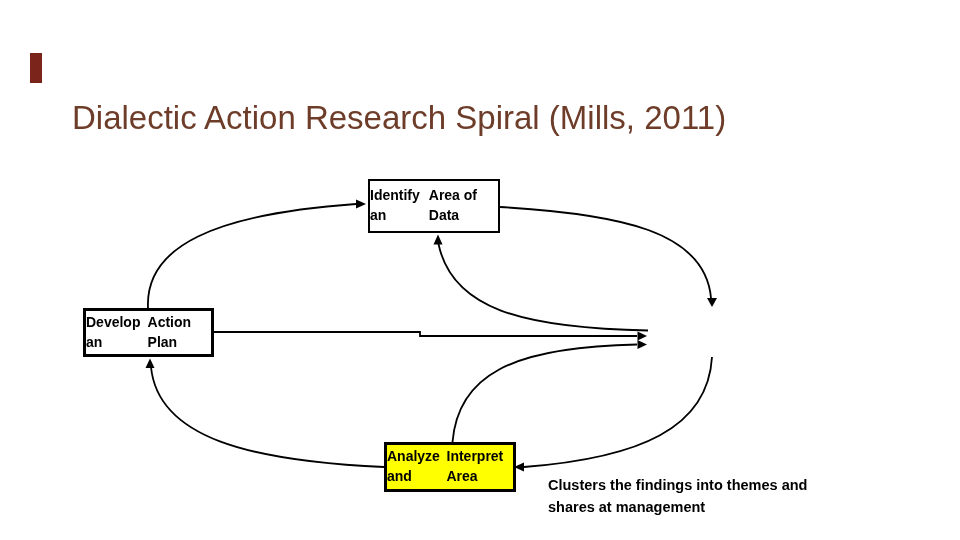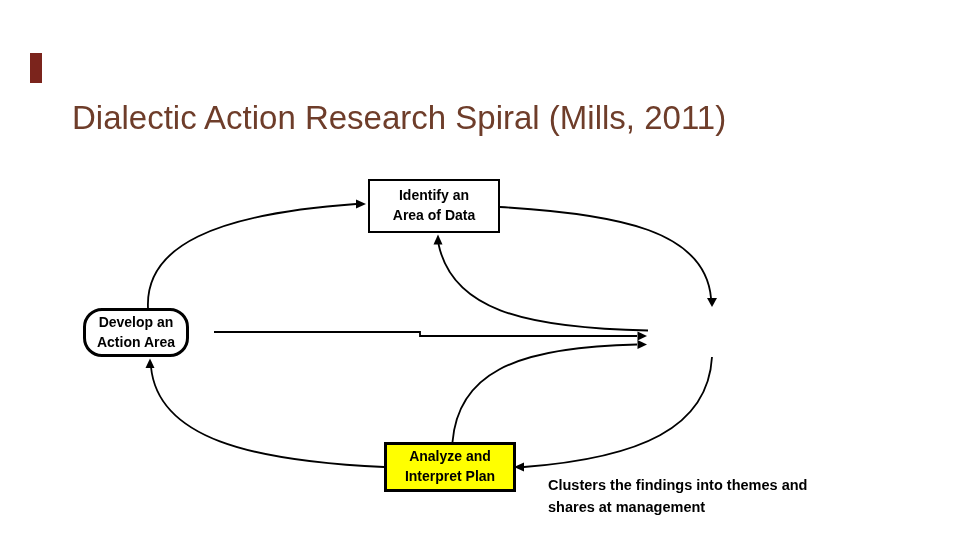--- a/index.html
+++ b/index.html
@@ -15,26 +15,26 @@
     position:absolute; left:0; top:527px; width:960px; height:7px;
     background:var(--accent,#7b241c);
   }
   .slide-title {
     position:absolute; left:72px; top:52px; font-size:33px; line-height:40px;
     font-weight:400; color:var(--title-color,#6e3d2a); white-space:nowrap;
   }
   .diagram-svg { position:absolute; left:0; top:0; width:960px; height:540px; }
   .node {
     position:absolute; box-sizing:border-box; border:3px solid #000000;
-    background:#ffffff; display:flex; flex-direction:column; align-items:center;
+    background:#ffffff; display:flex; align-items:center;
     justify-content:center; color:#000000;
     font-size:14px; font-weight:700; line-height:1.4;
   }
   .node-identify { left:368px; top:133px; width:132px; height:54px; border-width:2.5px; }
-  .node-develop  { left:83px;  top:262px; width:106px; height:49px;border-radius:19px; }
+  .node-develop  { left:83px;  top:262px; width:131px; height:49px; }
   .node-collect  { left:648px; top:262px; width:130px; height:49px; }
   .node-analyze  { left:384px; top:396px; width:132px; height:50px; background:var(--highlight,#ffff00); }
   .annotation {
     position:absolute; left:548px; top:429px; width:300px;
     font-size:14.5px; font-weight:700; line-height:1.5; color:#000000;
   }
 </style>
 </head>
 <body>
 
@@ -65,26 +65,26 @@
     </g>
   </svg>
 
   <div class="node node-identify">
     <span>Identify an</span>
     <span>Area of Data</span>
   </div>
 
   <div class="node node-develop">
     <span>Develop an</span>
-    <span>Action Area</span>
+    <span>Action Plan</span>
   </div>
 
 
   <div class="node node-analyze">
     <span>Analyze and</span>
-    <span>Interpret Plan</span>
+    <span>Interpret Area</span>
   </div>
 
   <div class="annotation">Clusters the findings into themes and shares at management</div>
 
   <div class="bottom-bar"></div>
 
 </div>
 
 </body></html>

